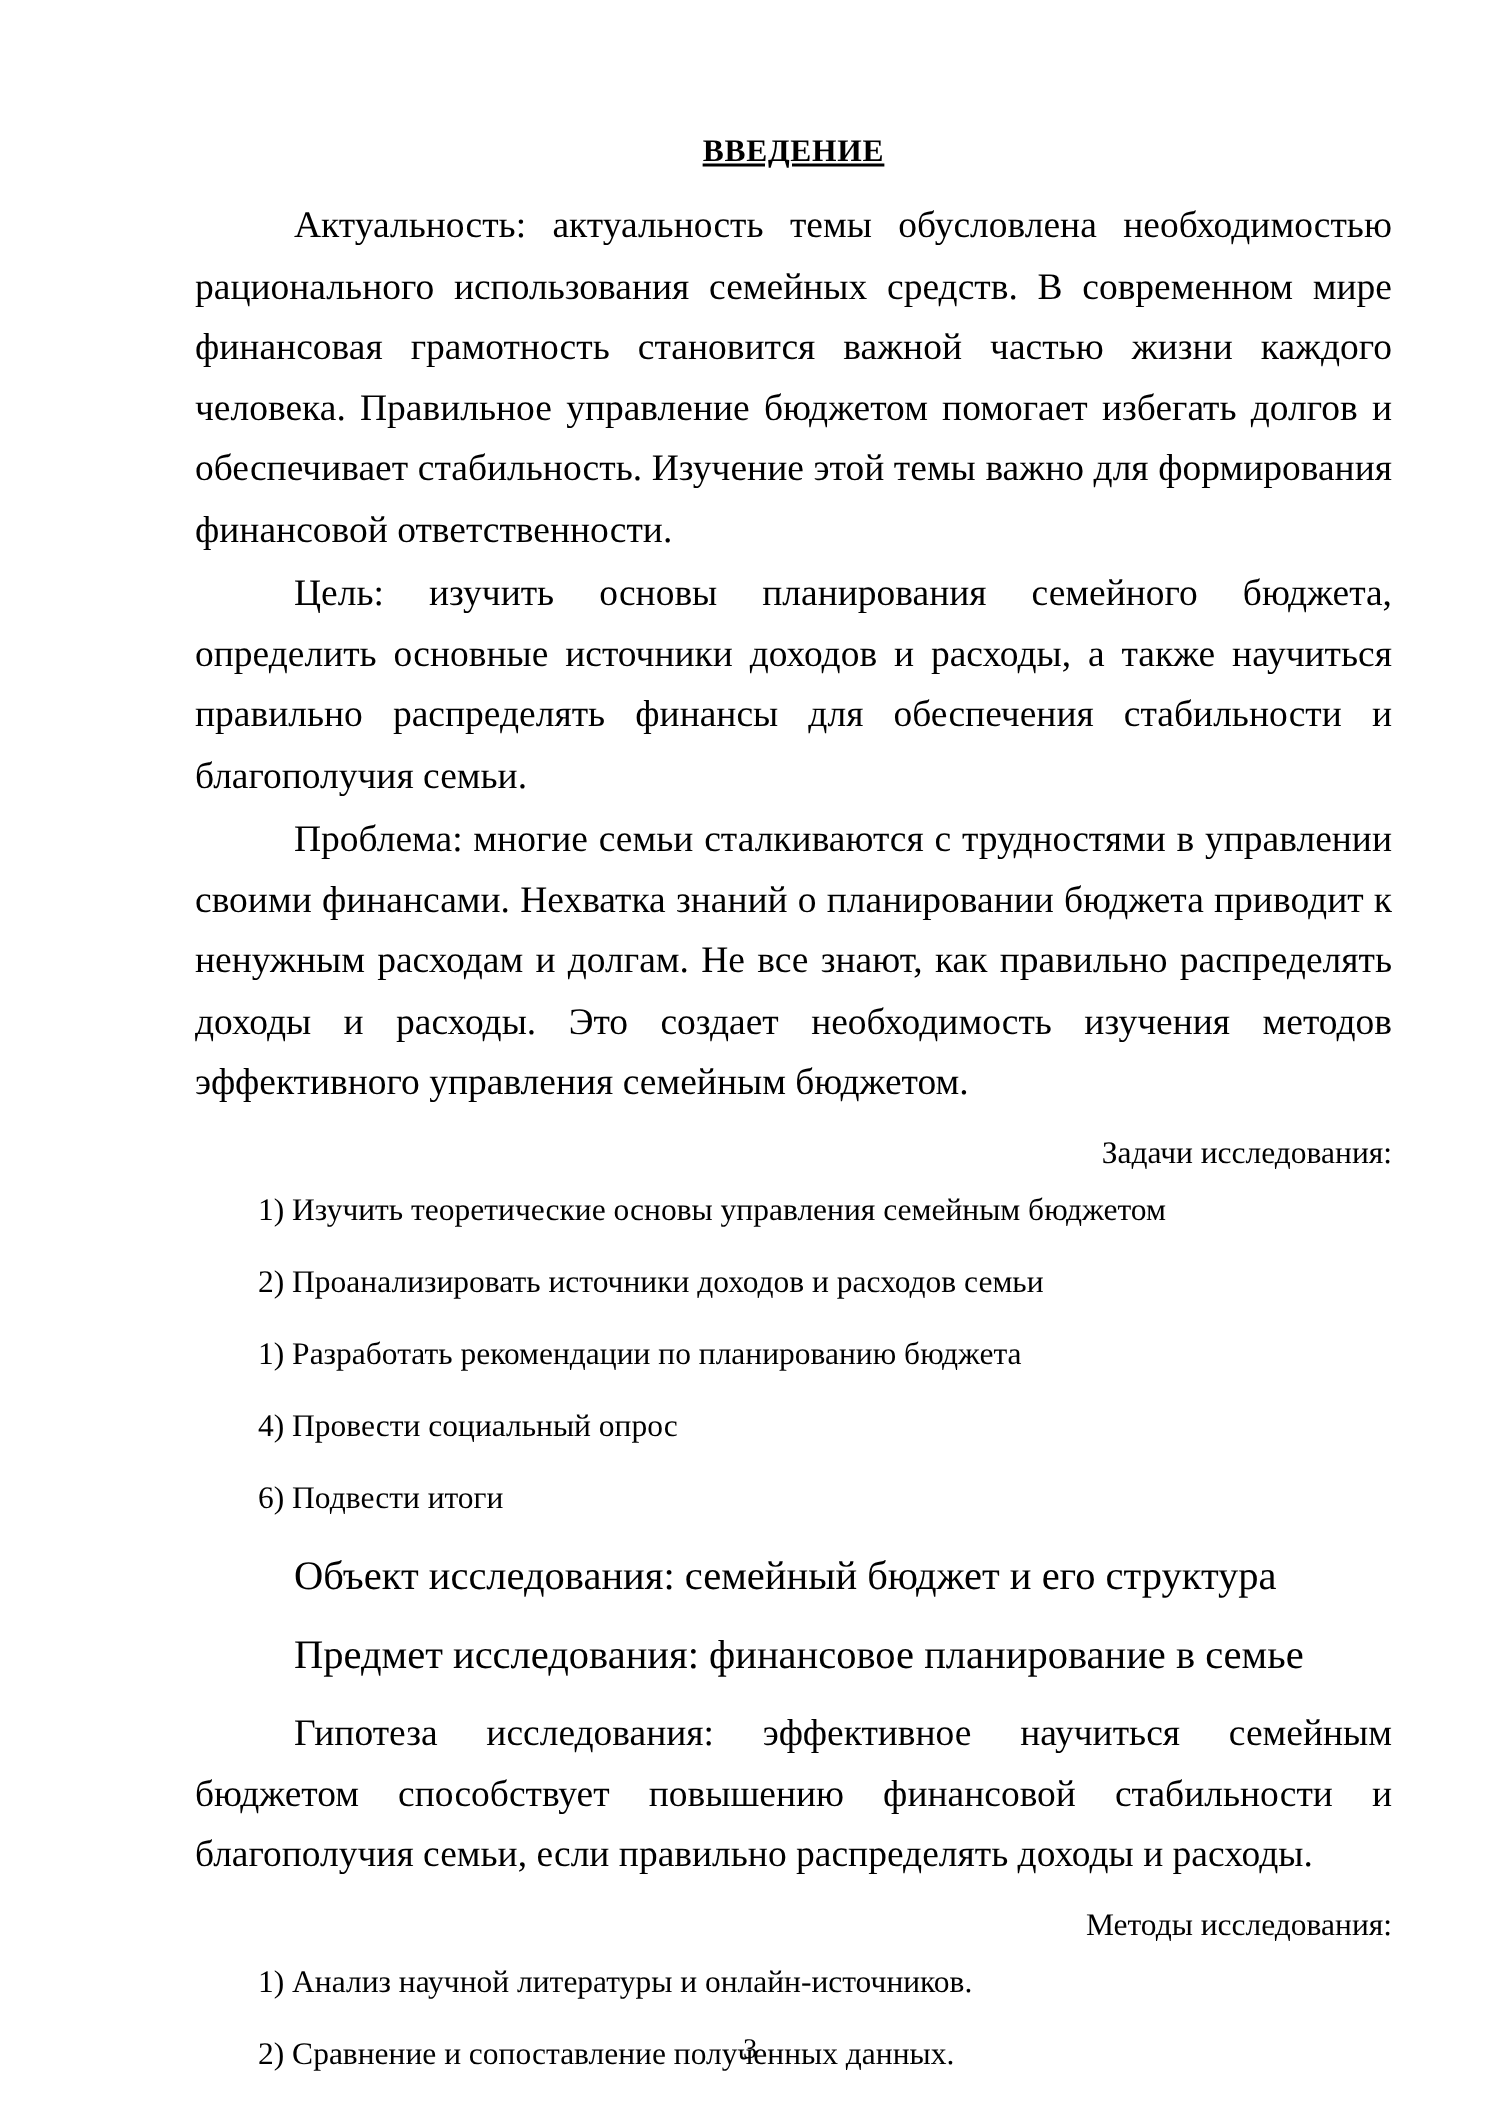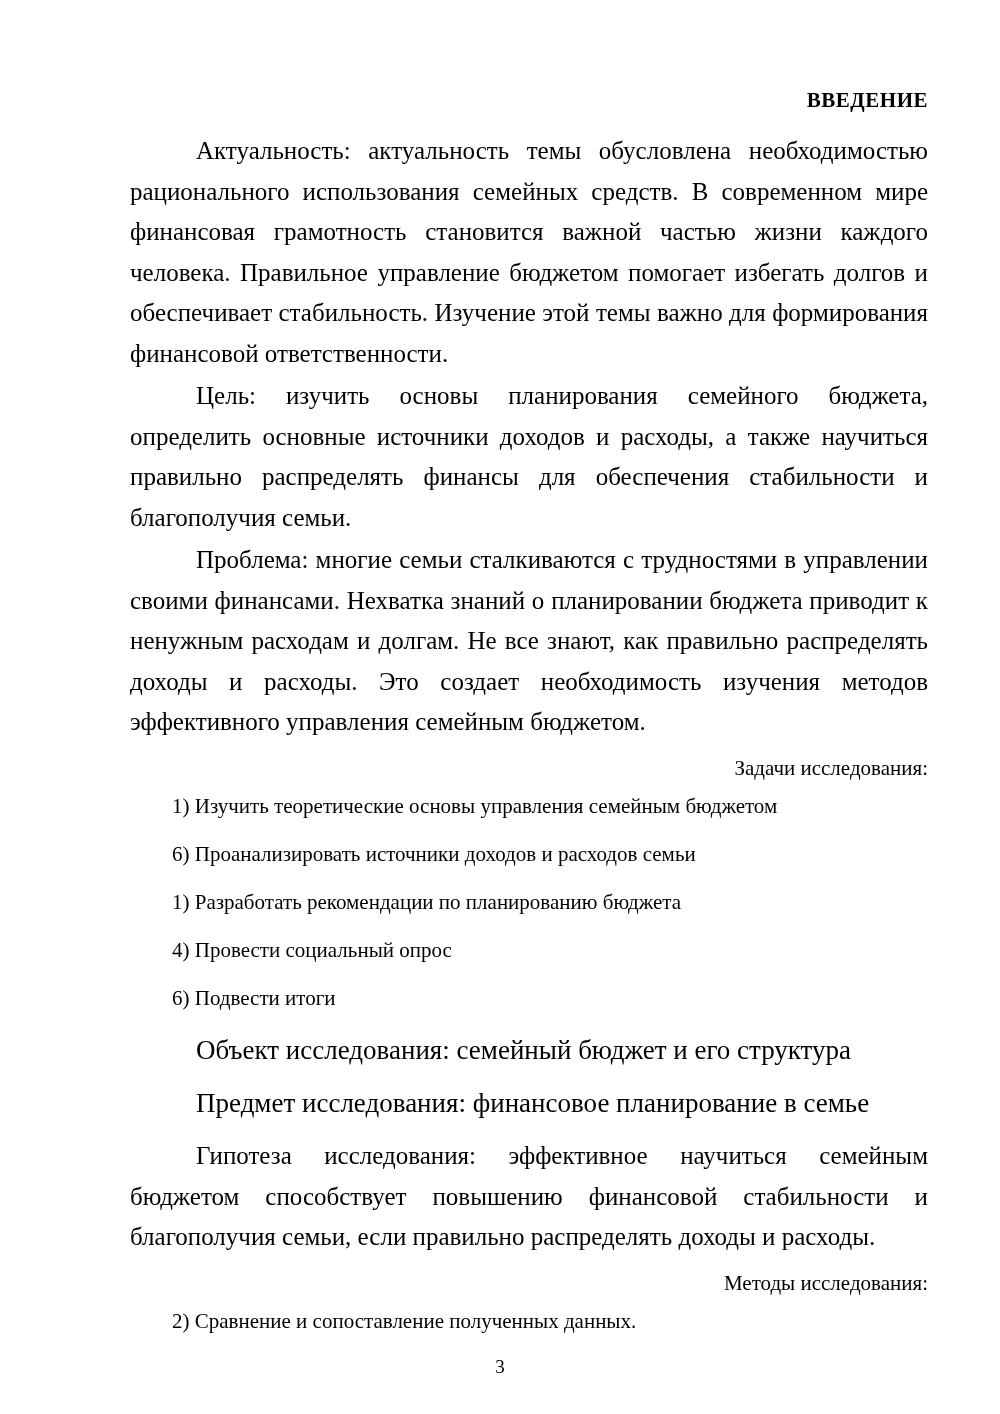--- a/index.html
+++ b/index.html
@@ -16,25 +16,26 @@
     overflow: hidden;
   }
   .page {
     box-sizing: border-box;
     width: 1000px;
     height: 1414px;
     padding: 88px 72px 40px 130px;
     position: relative;
   }
   .doc-title {
-    text-align: right;
+    text-align: center;
     font-weight: bold;
     font-size: 21px;
     letter-spacing: 0.5px;
     margin: 0 0 18px 0;
+    text-decoration: underline;
   }
   .para {
     font-size: 25px;
     line-height: 1.62;
     text-align: justify;
     text-justify: inter-word;
     margin: 0 0 2px 0;
     text-indent: 66px;
   }
   .sub-head {
@@ -82,32 +83,33 @@
   <p class="para">Актуальность: актуальность темы обусловлена необходимостью рационального использования семейных средств. В современном мире финансовая грамотность становится важной частью жизни каждого человека. Правильное управление бюджетом помогает избегать долгов и обеспечивает стабильность. Изучение этой темы важно для формирования финансовой ответственности.</p>
 
   <p class="para">Цель: изучить основы планирования семейного бюджета, определить основные источники доходов и расходы, а также научиться правильно распределять финансы для обеспечения стабильности и благополучия семьи.</p>
 
   <p class="para">Проблема: многие семьи сталкиваются с трудностями в управлении своими финансами. Нехватка знаний о планировании бюджета приводит к ненужным расходам и долгам. Не все знают, как правильно распределять доходы и расходы. Это создает необходимость изучения методов эффективного управления семейным бюджетом.</p>
 
   <div class="sub-head">Задачи исследования:</div>
 
   <ul class="list">
     <li>1) Изучить теоретические основы управления семейным бюджетом</li>
-    <li>6) Проанализировать источники доходов и расходов семьи</li>
+    <li>2) Проанализировать источники доходов и расходов семьи</li>
     <li>1) Разработать рекомендации по планированию бюджета</li>
     <li>4) Провести социальный опрос</li>
     <li>6) Подвести итоги</li>
   </ul>
 
   <div class="plain-line">Объект исследования: семейный бюджет и его структура</div>
 
   <div class="plain-line">Предмет исследования: финансовое планирование в семье</div>
 
   <p class="para">Гипотеза исследования: эффективное научиться семейным бюджетом способствует повышению финансовой стабильности и благополучия семьи, если правильно распределять доходы и расходы.</p>
 
   <div class="sub-head">Методы исследования:</div>
 
   <ul class="list">
+    <li>1) Анализ научной литературы и онлайн-источников.</li>
     <li>2) Сравнение и сопоставление полученных данных.</li>
   </ul>
 
   <div class="page-number">3</div>
 </div>
 
 </body></html>

